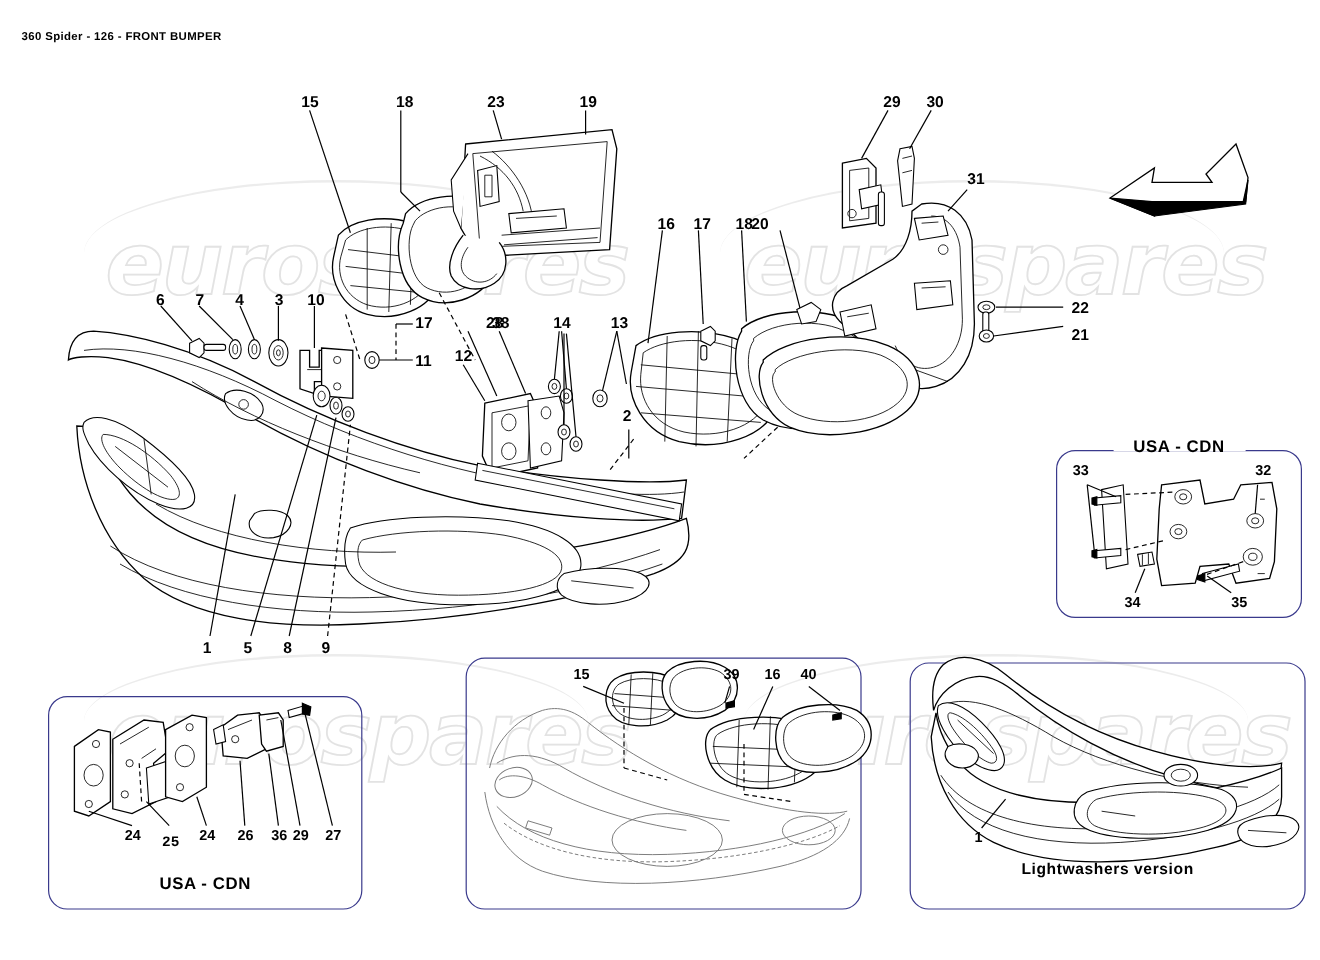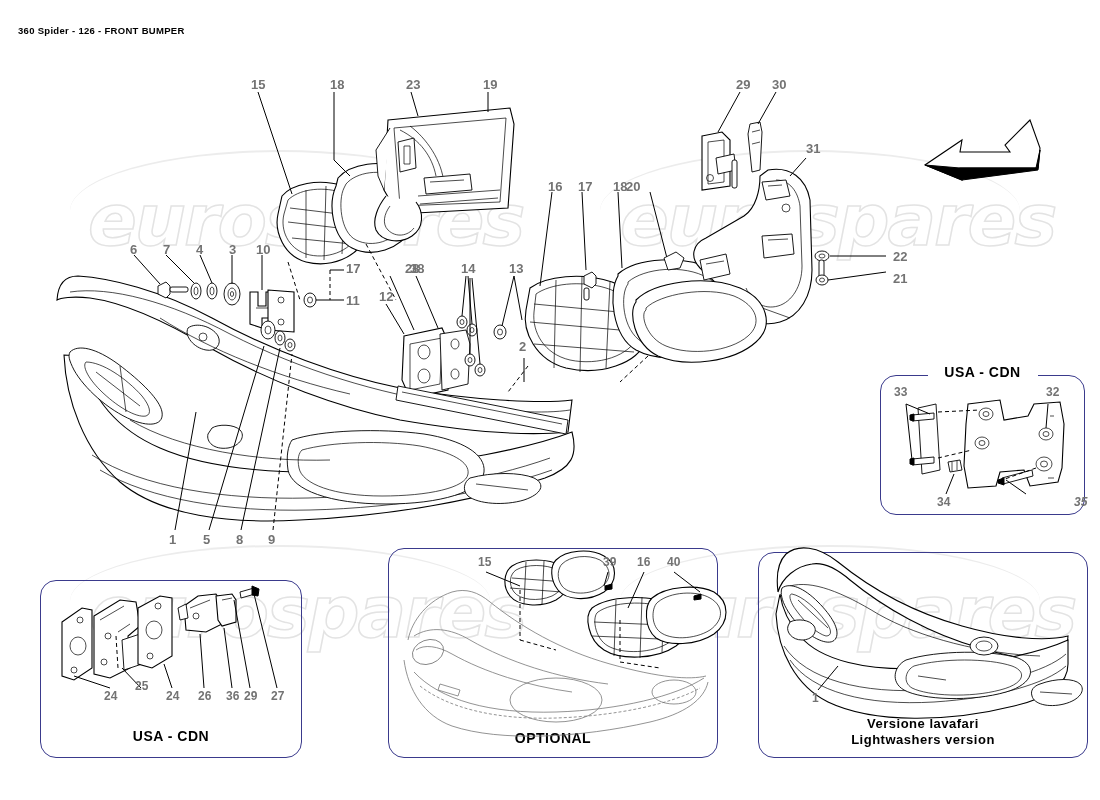--- a/index.html
+++ b/index.html
@@ -21,21 +21,21 @@
     letter-spacing:.3px;
     white-space:nowrap;
   }
 
   
   .num{
     position:absolute;
     font-size:13px;
     font-weight:bold;
     line-height:1;
-    color:#737373;
+    color:#000000;
     white-space:nowrap;
     font-family:"Liberation Sans", sans-serif;
   }
   .num.sm{font-size:12px;}
 
   
   .panel{
     position:absolute;
     border:1.4px solid #3a3a8c;
     border-radius:16px;
@@ -433,21 +433,21 @@
       <path class="ln" d="M946,494 L954,474"></path>
       <path class="ln" d="M1026,494 L1006,480"></path>
       <path class="lnd" d="M938,412 L980,410"></path>
       <path class="lnd" d="M938,458 L972,450"></path>
       <path class="lnd" d="M1036,468 L1002,480"></path>
     </g>
   </svg>
   <div class="num sm" style="left:894px;top:386px;">33</div>
   <div class="num sm" style="left:1046px;top:386px;">32</div>
   <div class="num sm" style="left:937px;top:496px;">34</div>
-  <div class="num sm" style="left:1074px;top:496px;font-style:italic;">35</div>
+  <div class="num sm" style="left:1026px;top:496px;">35</div>
 
   <div class="panel" style="left:40px;top:580px;width:262px;height:178px;"></div>
   <div class="panel-title" style="left:40px;top:728px;width:262px;">USA - CDN</div>
 
   <svg width="1100" height="800">
     <g>
 
       <path class="part" d="M62,622 L82,608 L92,610 L92,668 L74,680 L62,676 Z"></path>
       <ellipse class="thin" cx="78" cy="646" rx="8" ry="9"></ellipse>
       <circle class="thin" cx="80" cy="620" r="3"></circle>
@@ -479,29 +479,28 @@
       <path class="ln" d="M141,688 L122,668"></path>
       <path class="ln" d="M172,688 L164,664"></path>
       <path class="ln" d="M204,688 L200,634"></path>
       <path class="ln" d="M232,688 L224,628"></path>
       <path class="ln" d="M250,688 L234,600"></path>
       <path class="ln" d="M277,688 L254,594"></path>
       <path class="lnd" d="M116,636 L118,668"></path>
     </g>
   </svg>
   <div class="num sm" style="left:104px;top:690px;">24</div>
-  <div class="num sm" style="left:135px;top:680px;">25</div>
+  <div class="num sm" style="left:135px;top:696px;font-family:Liberation Mono, monospace;">25</div>
   <div class="num sm" style="left:166px;top:690px;">24</div>
   <div class="num sm" style="left:198px;top:690px;">26</div>
   <div class="num sm" style="left:226px;top:690px;">36</div>
   <div class="num sm" style="left:244px;top:690px;">29</div>
   <div class="num sm" style="left:271px;top:690px;">27</div>
 
   <div class="panel" style="left:388px;top:548px;width:330px;height:210px;"></div>
-  <div class="panel-title" style="left:388px;top:730px;width:330px;">OPTIONAL</div>
 
   <svg width="1100" height="800">
     <g>
 
       <path class="ghost" d="M408,640 C412,620 428,600 452,592 C466,588 478,592 490,602 C520,626 560,650 610,664 C660,678 690,680 706,676"></path>
       <path class="ghost" d="M404,660 C408,690 424,716 452,726 C500,742 580,738 650,722 C684,714 704,700 708,682"></path>
       <path class="ghost" d="M414,672 C440,700 490,714 556,712 C620,710 676,696 704,678"></path>
       <path class="ghostd" d="M420,686 C448,708 496,720 556,718 C616,716 672,704 700,688"></path>
       <path class="ghost" d="M414,636 C430,626 450,628 470,640 C508,662 558,678 608,684"></path>
       <path class="ghost" d="M416,650 C424,644 438,646 452,654 C484,672 528,686 572,692"></path>
@@ -544,21 +543,20 @@
       <path class="lnd" d="M620,662 L660,668"></path>
     </g>
   </svg>
   <div class="num sm" style="left:478px;top:556px;">15</div>
   <div class="num sm" style="left:603px;top:556px;">39</div>
   <div class="num sm" style="left:637px;top:556px;">16</div>
   <div class="num sm" style="left:667px;top:556px;">40</div>
 
   <div class="panel" style="left:758px;top:552px;width:330px;height:206px;"></div>
   <div class="panel-title two" style="left:758px;top:716px;width:330px;">
-    <div>Versione lavafari</div>
     <div>Lightwashers version</div>
   </div>
 
   <svg width="1100" height="800">
     <g>
       <path class="part" d="
         M778,592
         C782,578 796,566 812,564
         C824,562 836,568 850,580
         C884,608 930,634 980,648

